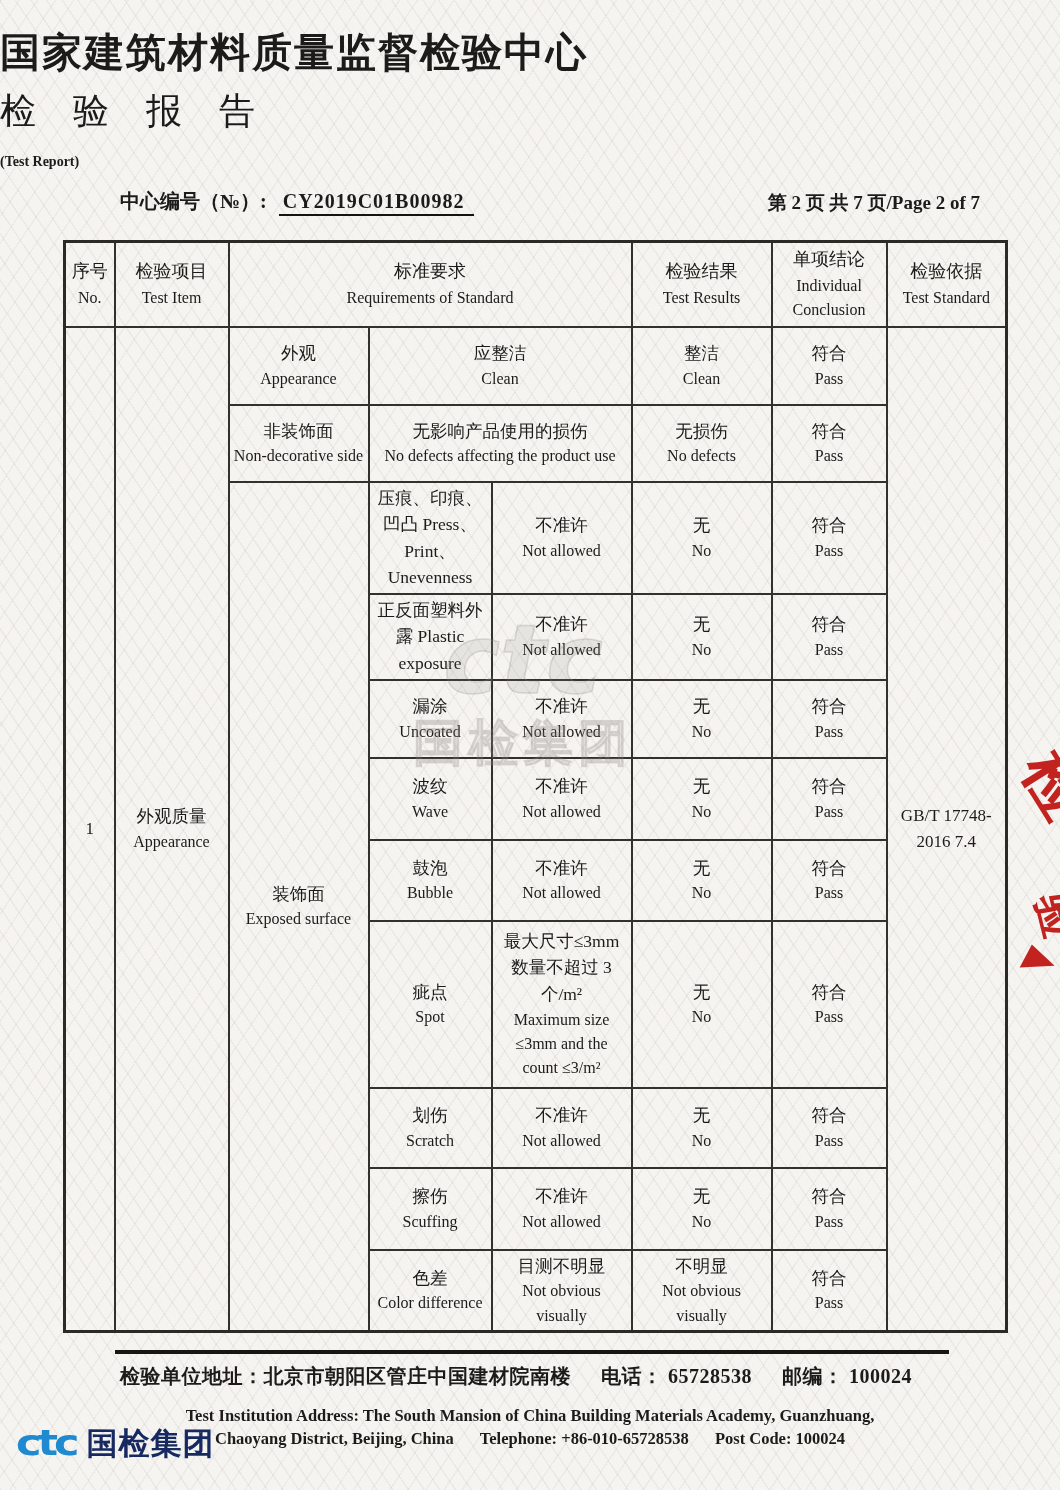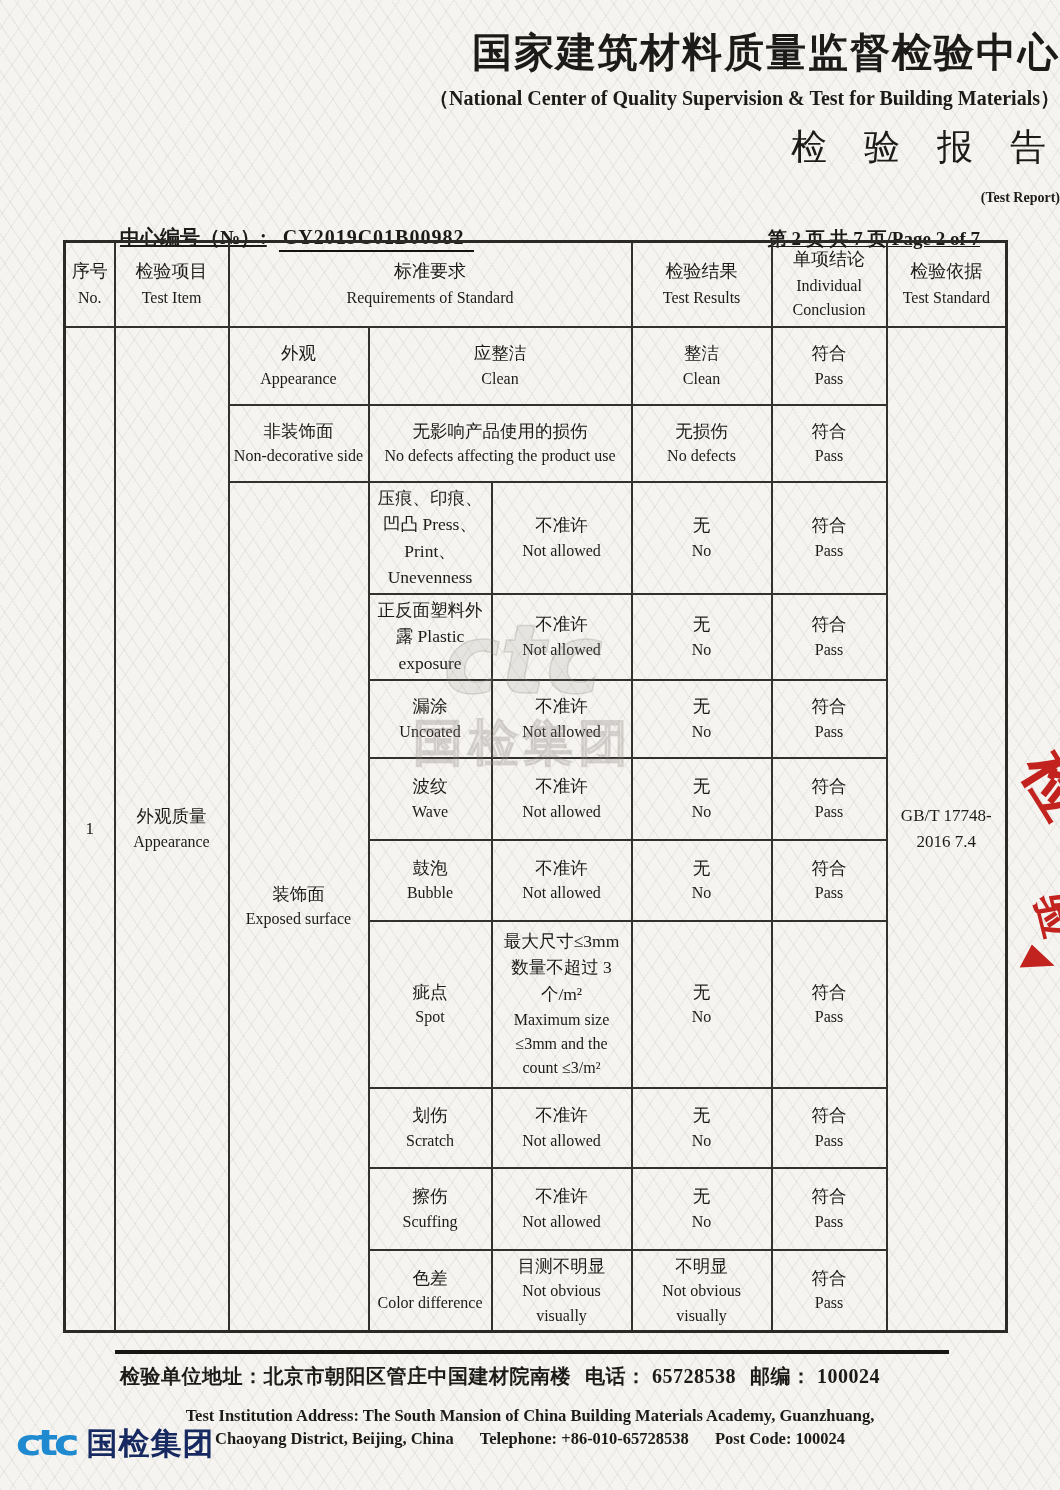--- a/index.html
+++ b/index.html
@@ -12,30 +12,30 @@
     overflow: hidden;
     color: #1c1b19;
     font-family: "Liberation Serif", "DejaVu Serif", serif;
     background-color: #f6f4f1;
     background-image:
       repeating-linear-gradient(56deg, rgba(170,165,158,0.14) 0px, rgba(170,165,158,0.14) 1.5px, transparent 1.5px, transparent 13px),
       repeating-linear-gradient(-56deg, rgba(170,165,158,0.12) 0px, rgba(170,165,158,0.12) 1.5px, transparent 1.5px, transparent 15px);
   }
 
   
-  .doc-header { padding-top: 30px; text-align: right; }
+  .doc-header { padding-top: 30px; text-align: left; }
   .org-cn { font-size: 40px; font-weight: bold; letter-spacing: 2px; line-height: 1.15; }
   .org-en { margin-top: 9px; font-size: 20px; font-weight: bold; }
   .title-cn { margin-top: 16px; font-size: 36px; font-weight: normal; letter-spacing: 14px; line-height: 1.1; }
   .title-en { margin-top: 22px; font-size: 14px; font-weight: bold; }
   .meta-row {
     margin-top: 18px;
     display: flex; justify-content: space-between; align-items: flex-end;
     padding: 0 80px 8px 120px;
-    font-size: 20px; font-weight: bold; text-decoration: underline;
+    font-size: 20px; font-weight: bold;
   }
   .report-no-value {
     display: inline-block; margin-left: 12px; letter-spacing: 1px;
     border-bottom: 2.5px solid #151310; padding: 0 10px 1px 4px;
   }
   .page-info { font-size: 19px; margin-left: 12px; }
 
   
   table.report-table {
     position: absolute; left: 63px; top: 240px;
@@ -57,21 +57,21 @@
   tr.h5 { height: 78px; }  tr.h6 { height: 82px; }
   tr.h7 { height: 81px; }  tr.h8 { height: 167px; }
   tr.h9 { height: 80px; }  tr.h10 { height: 82px; }
   tr.h11 { height: 81px; }
 
   
   .doc-footer { position: absolute; left: 0; top: 1350px; width: 1060px; }
   .footer-rule { margin-left: 115px; width: 834px; height: 4px; background: #181613; }
   .footer-cn {
     margin-top: 9px; padding-left: 120px;
-    display: flex; gap: 14px;
+    display: flex; gap: 30px;
     font-size: 20px; font-weight: bold; letter-spacing: 0.5px;
   }
   .footer-en-1 { margin-top: 16px; text-align: center; font-size: 16.5px; font-weight: bold; }
   .footer-en-2 {
     margin-top: 3px; display: flex; justify-content: center; gap: 26px;
     font-size: 16.5px; font-weight: bold;
   }
 
   
   .brand-logo {
@@ -107,21 +107,20 @@
     transform: rotate(28deg);
   }
 </style>
 </head>
 <body>
 
 <div class="page">
 
   <div class="doc-header">
     <div class="org-cn">国家建筑材料质量监督检验中心</div>
-    <div class="org-en">（National Center of Quality Supervision &amp; Test for Building Materials）</div>
     <div class="title-cn">检 验 报 告</div>
     <div class="title-en">(Test Report)</div>
     <div class="meta-row">
       <div>
         <span>中心编号（№）:</span><span class="report-no-value">CY2019C01B00982</span>
       </div>
       <div class="page-info">第 2 页  共 7 页/Page 2 of 7</div>
     </div>
   </div>
 

